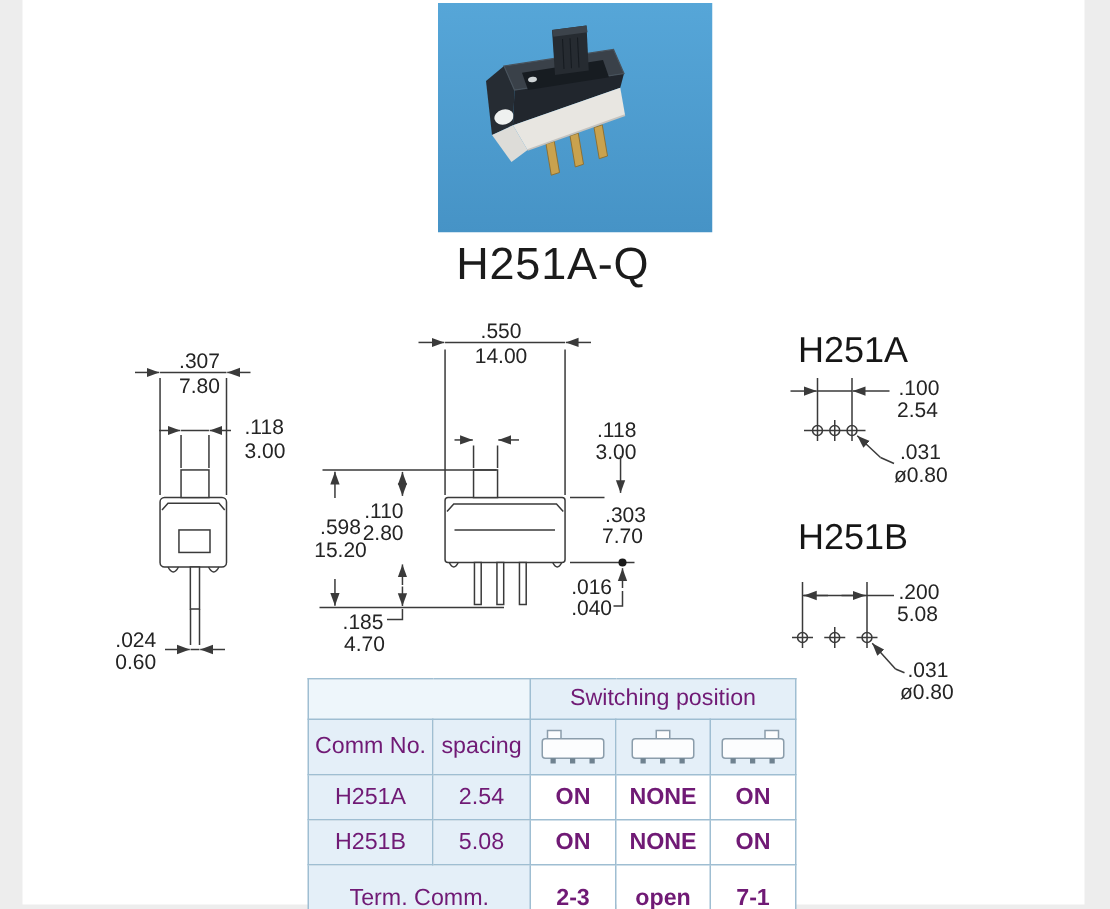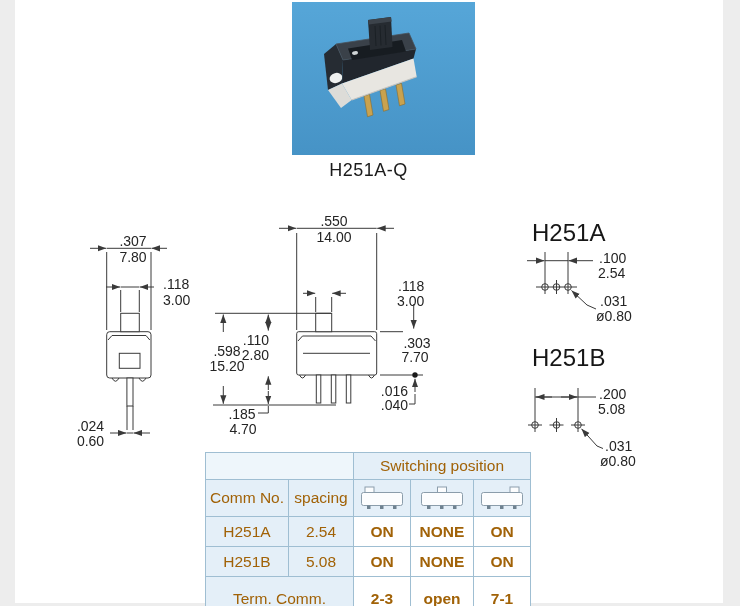--- a/index.html
+++ b/index.html
@@ -2,30 +2,30 @@
 <html><head>
 <meta charset="utf-8">
 <style>
   html,body{margin:0;padding:0;}
   body{width:740px;height:606px;background:#ededed;position:relative;overflow:hidden;
        font-family:"Liberation Sans","DejaVu Sans",sans-serif;}
   #canvas{position:absolute;left:0;top:0;width:740px;height:606px;}
   .white-page{position:absolute;left:15px;top:0;width:708px;height:603px;background:#ffffff;}
   .photo{position:absolute;left:292px;top:2px;width:183px;height:153px;}
   .caption{position:absolute;left:277px;top:160px;width:183px;text-align:center;
-           font-size:18px;color:#1b1b1b;letter-spacing:0.5px;}
+           font-size:30px;color:#1b1b1b;letter-spacing:0.5px;}
   .drawings{position:absolute;left:0;top:200px;width:740px;height:270px;}
   .drawings text{font-family:"Liberation Sans","DejaVu Sans",sans-serif;fill:#242424;font-size:14px;}
   .drawings text.dtitle{font-size:24px;fill:#161616;}
   .ln{stroke:#3a3a3a;stroke-width:1;fill:none;}
   .shape{stroke:#3a3a3a;stroke-width:1;fill:#ffffff;}
   .spec{position:absolute;left:205px;top:452px;}
   table.spec-table{border-collapse:collapse;table-layout:fixed;}
   table.spec-table td{border:1px solid #9fbed2;text-align:center;vertical-align:middle;
-      font-size:15.5px;color:#a16207;padding:0;overflow:hidden;}
+      font-size:15.5px;color:#701a75;padding:0;overflow:hidden;}
   .c-hdr{background:#e4eff8;}
   .c-data{background:#ffffff;font-weight:bold;}
   .c-empty{background:#eef6fb;}
   .posicon{display:block;margin:0 auto;}
 </style>
 </head>
 <body>
 
 <div id="canvas">
   <div class="white-page"></div>

